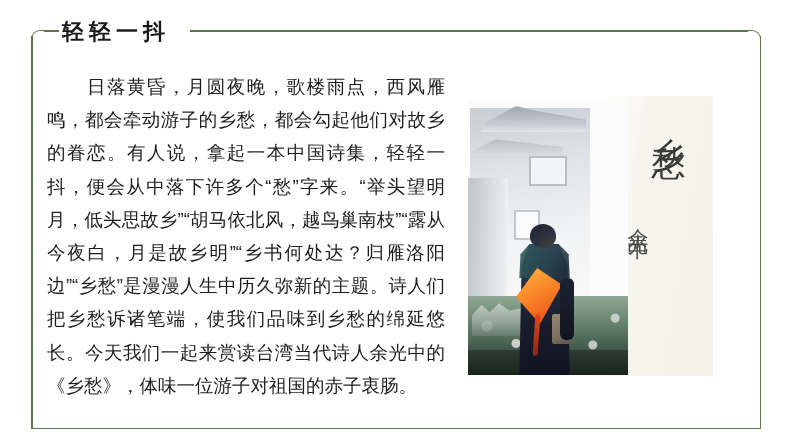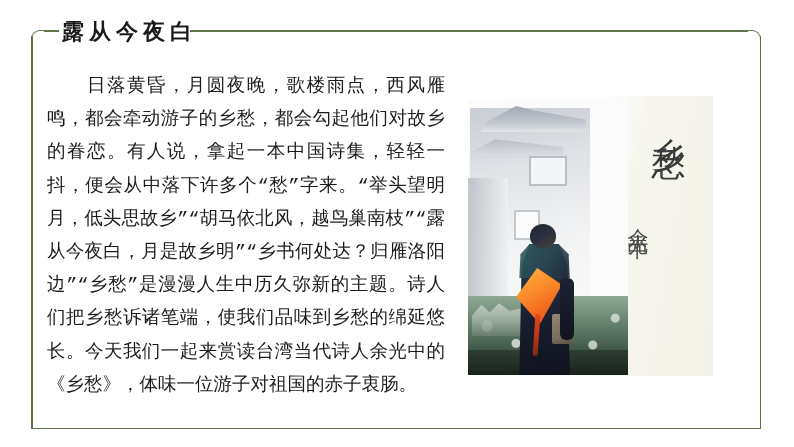--- a/index.html
+++ b/index.html
@@ -98,21 +98,21 @@
     line-height: 28px;
     white-space: nowrap;
   }
 
   
   .body-text {
     position: absolute;
     left: 47px;
     top: 70px;
     width: 398px;
-    font-family: Liberation Mono, monospace;
+    font-family: Liberation Sans, sans-serif;
     font-size: 18.5px;
     line-height: 33.2px;
     color: #1c1c1c;
     text-indent: 40px;
     text-align: justify;
     text-justify: inter-character;
     word-break: break-all;
   }
 
   
@@ -333,21 +333,21 @@
 <div id="slide">
 
   <div class="frame-corner-tl"></div>
   <div class="frame-top-short"></div>
   <div class="frame-top-long"></div>
   <div class="frame-corner-tr"></div>
   <div class="frame-left"></div>
   <div class="frame-right"></div>
   <div class="frame-bottom"></div>
 
-  <div class="slide-title">露从今夜白</div>
+  <div class="slide-title">轻轻一抖</div>
 
   <div class="body-text">日落黄昏，月圆夜晚，歌楼雨点，西风雁鸣，都会牵动游子的乡愁，都会勾起他们对故乡的眷恋。有人说，拿起一本中国诗集，轻轻一抖，便会从中落下许多个“愁”字来。“举头望明月，低头思故乡”“胡马依北风，越鸟巢南枝”“露从今夜白，月是故乡明”“乡书何处达？归雁洛阳边”“乡愁”是漫漫人生中历久弥新的主题。诗人们把乡愁诉诸笔端，使我们品味到乡愁的绵延悠长。今天我们一起来赏读台湾当代诗人余光中的《乡愁》，体味一位游子对祖国的赤子衷肠。</div>
 
   <div class="cover">
 
     <div class="photo">
       <div class="arch-wall"></div>
       <div class="arch-wall2"></div>
       <div class="arch-roof"></div>
       <div class="arch-roof2"></div>

